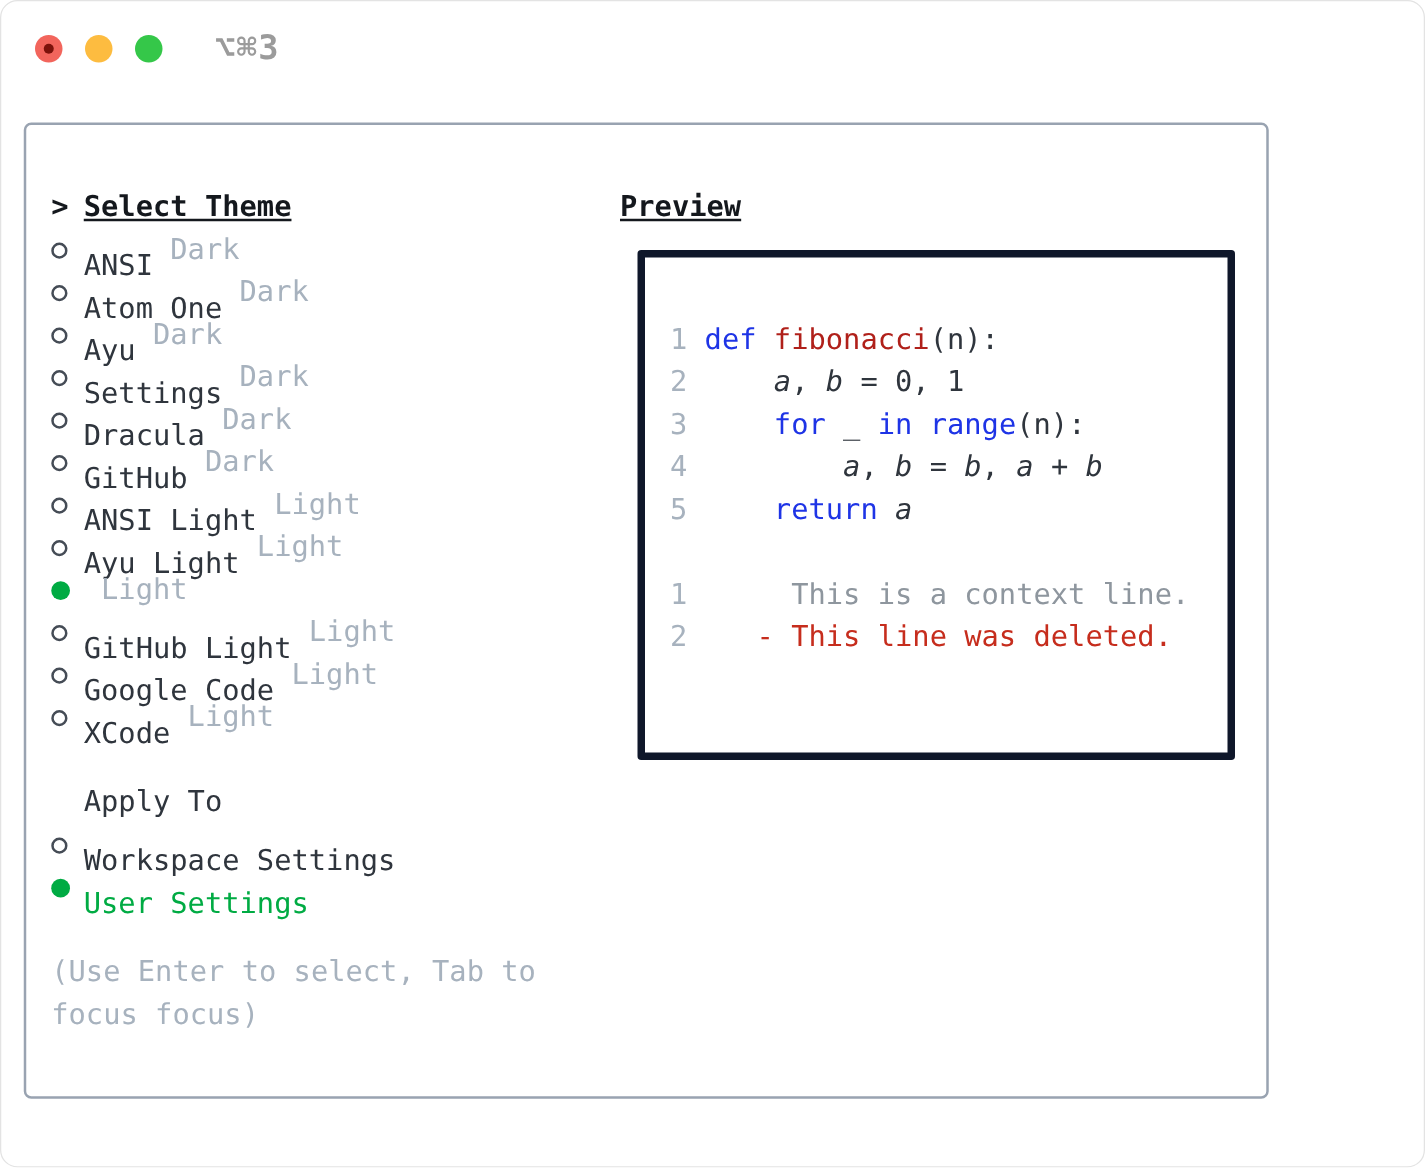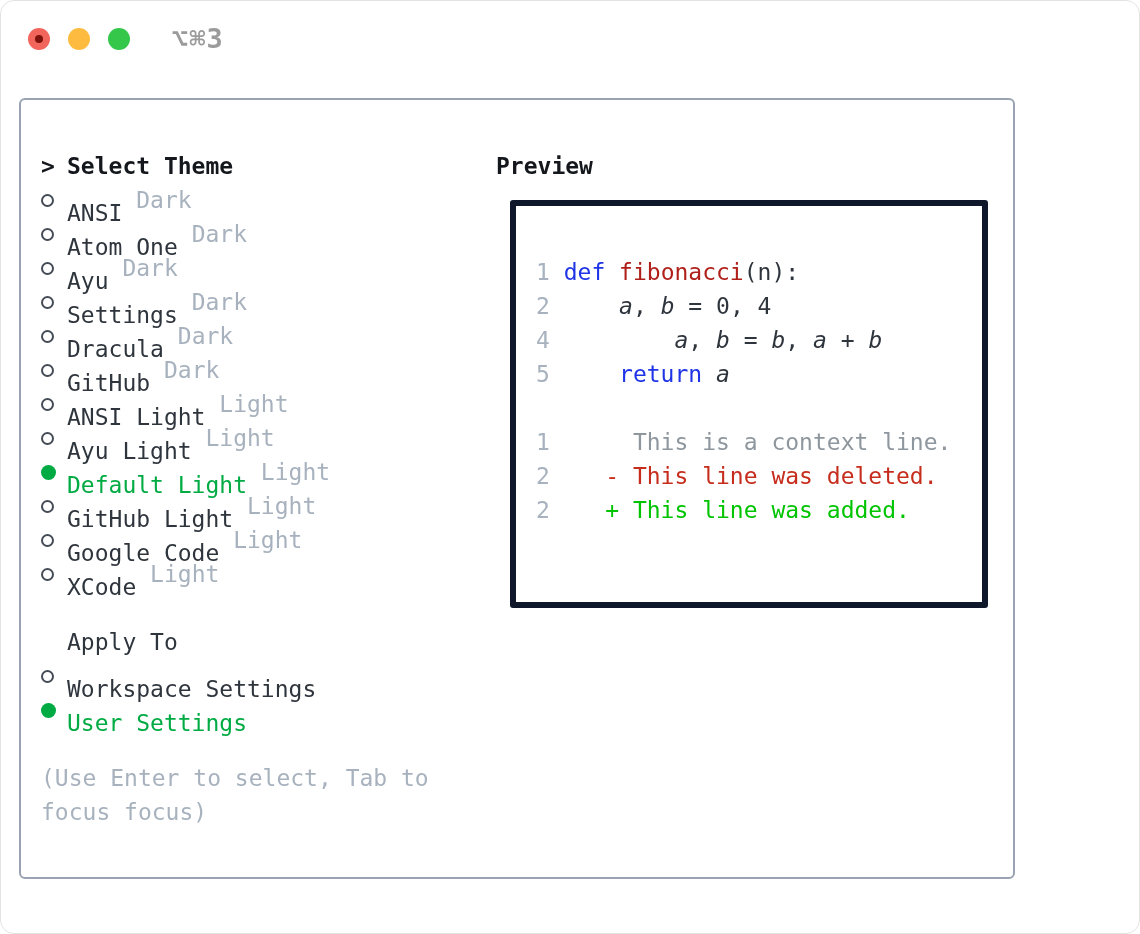--- a/index.html
+++ b/index.html
@@ -40,21 +40,21 @@
          border:2px solid var(--panel-border);border-radius:6px;box-sizing:border-box;
          background:#fff;}
   .left-col{position:absolute;left:20px;top:49px;width:450px;}
   .right-col{position:absolute;left:475px;top:49px;}
   .row{height:34px;display:flex;align-items:center;white-space:pre;}
   .marker{width:26px;flex:0 0 26px;display:flex;align-items:center;}
   .circle{width:13px;height:13px;border:2px solid #454c56;border-radius:50%;
           box-sizing:border-box;}
   .dot{width:15px;height:15px;background:var(--selection-green);border-radius:50%;}
   .cursor{font-weight:bold;color:var(--heading);}
-  .hdr{font-weight:bold;color:var(--heading);}
+  .hdr{font-weight:bold;color:var(--heading);text-decoration:underline;}
   .tname{color:var(--text);margin-top:26px;}
   .tname.sel{color:var(--selection-green);}
   .tvariant{color:var(--muted);margin-left:1ch;}
   .section-gap{height:34px;}
   .hint{margin-top:34px;width:402px;color:var(--muted);}
   
   .preview-hdr{height:34px;display:flex;align-items:flex-start;}
   .preview-box{margin-top:17px;margin-left:14px;width:478px;height:408px;
                border:6px solid #0f172a;border-radius:3px;box-sizing:border-box;
                padding:49px 0 0 20px;background:#fff;}
@@ -90,21 +90,21 @@
 
       <div id="theme-rows">
           <div class="row"><span class="marker"><span class="circle"></span></span><span class="tname">ANSI</span><span class="tvariant">Dark</span></div>
           <div class="row"><span class="marker"><span class="circle"></span></span><span class="tname">Atom One</span><span class="tvariant">Dark</span></div>
           <div class="row"><span class="marker"><span class="circle"></span></span><span class="tname">Ayu</span><span class="tvariant">Dark</span></div>
           <div class="row"><span class="marker"><span class="circle"></span></span><span class="tname">Settings</span><span class="tvariant">Dark</span></div>
           <div class="row"><span class="marker"><span class="circle"></span></span><span class="tname">Dracula</span><span class="tvariant">Dark</span></div>
           <div class="row"><span class="marker"><span class="circle"></span></span><span class="tname">GitHub</span><span class="tvariant">Dark</span></div>
           <div class="row"><span class="marker"><span class="circle"></span></span><span class="tname">ANSI Light</span><span class="tvariant">Light</span></div>
           <div class="row"><span class="marker"><span class="circle"></span></span><span class="tname">Ayu Light</span><span class="tvariant">Light</span></div>
-          <div class="row"><span class="marker"><span class="dot"></span></span><span class="tname sel">Default Light</span><span class="tvariant">Light</span></div>
+          <div class="row"><span class="marker"><span class="dot"></span></span><span class="tvariant">Light</span></div>
           <div class="row"><span class="marker"><span class="circle"></span></span><span class="tname">GitHub Light</span><span class="tvariant">Light</span></div>
           <div class="row"><span class="marker"><span class="circle"></span></span><span class="tname">Google Code</span><span class="tvariant">Light</span></div>
           <div class="row"><span class="marker"><span class="circle"></span></span><span class="tname">XCode</span><span class="tvariant">Light</span></div>
         </div>
 
       <div class="section-gap"></div>
 
       <div class="row">
         <span class="marker"></span>
         <span>Apply To</span>
@@ -118,25 +118,25 @@
       <div class="hint">(Use Enter to select, Tab to focus focus)</div>
     </div>
 
     <div class="right-col">
       <div class="preview-hdr">
         <span class="hdr">Preview</span>
       </div>
       <div class="preview-box">
         <div id="code-lines">
             <div class="cl"><span class="num">1</span><span class="seg kw">def</span><span class="seg pl"> </span><span class="seg fn">fibonacci</span><span class="seg pl">(n):</span></div>
-            <div class="cl"><span class="num">2</span><span class="seg pl">    </span><span class="seg var">a</span><span class="seg pl">, </span><span class="seg var">b</span><span class="seg pl"> = 0, 4</span></div>
+            <div class="cl"><span class="num">2</span><span class="seg pl">    </span><span class="seg var">a</span><span class="seg pl">, </span><span class="seg var">b</span><span class="seg pl"> = 0, 1</span></div>
+            <div class="cl"><span class="num">3</span><span class="seg pl">    </span><span class="seg kw">for</span><span class="seg pl"> _ </span><span class="seg kw">in</span><span class="seg pl"> </span><span class="seg kw">range</span><span class="seg pl">(n):</span></div>
             <div class="cl"><span class="num">4</span><span class="seg pl">        </span><span class="seg var">a</span><span class="seg pl">, </span><span class="seg var">b</span><span class="seg pl"> = </span><span class="seg var">b</span><span class="seg pl">, </span><span class="seg var">a</span><span class="seg pl"> + </span><span class="seg var">b</span></div>
             <div class="cl"><span class="num">5</span><span class="seg pl">    </span><span class="seg kw">return</span><span class="seg pl"> </span><span class="seg var">a</span></div>
             <div class="cl"><span class="num"></span></div>
             <div class="cl"><span class="num">1</span><span class="seg ctx">     This is a context line.</span></div>
             <div class="cl"><span class="num">2</span><span class="seg del">   - This line was deleted.</span></div>
-            <div class="cl"><span class="num">2</span><span class="seg add">   + This line was added.</span></div>
           </div>
       </div>
     </div>
 
   </div>
 </div>
 
 </body></html>

